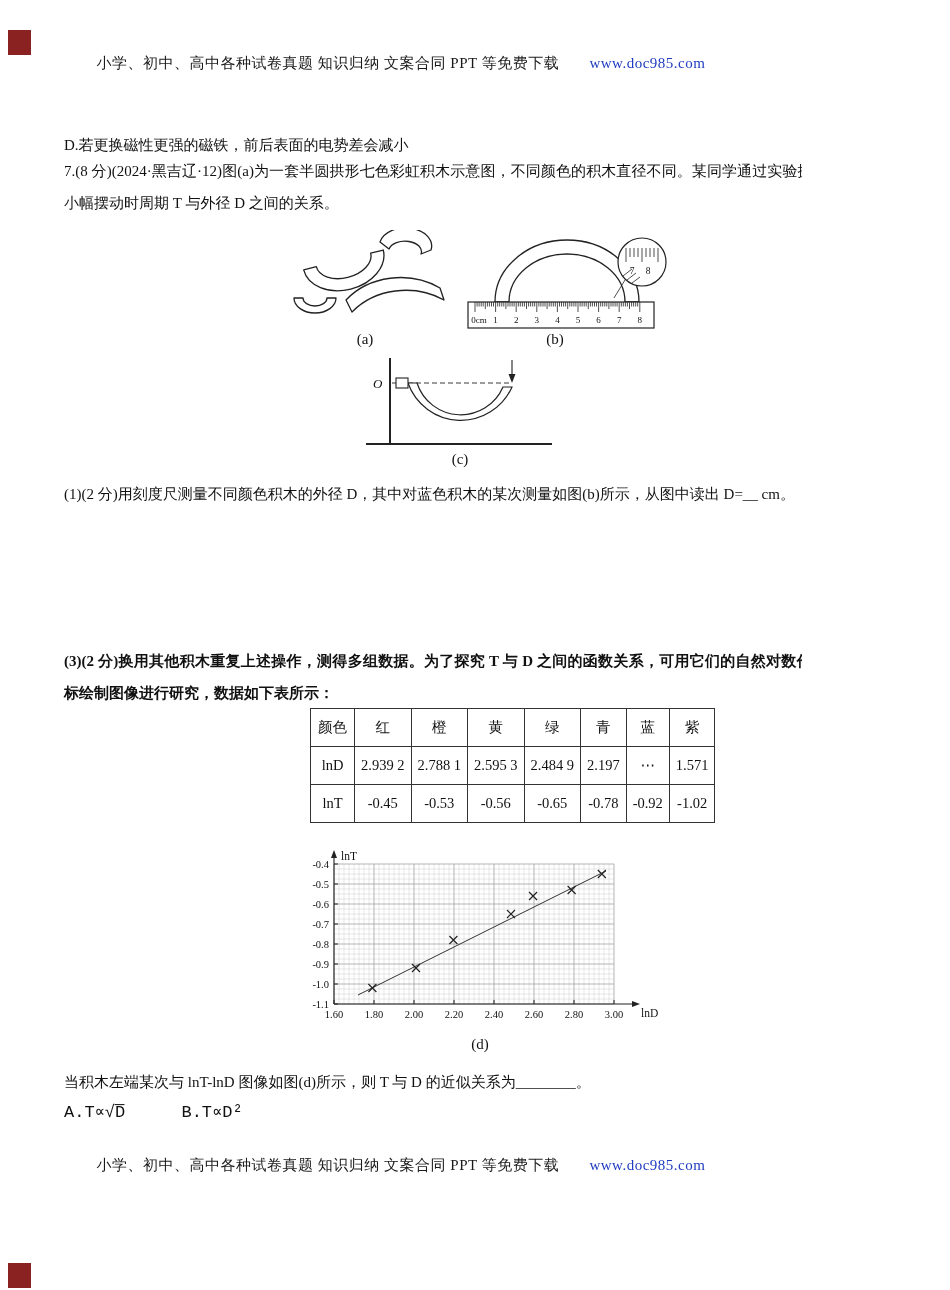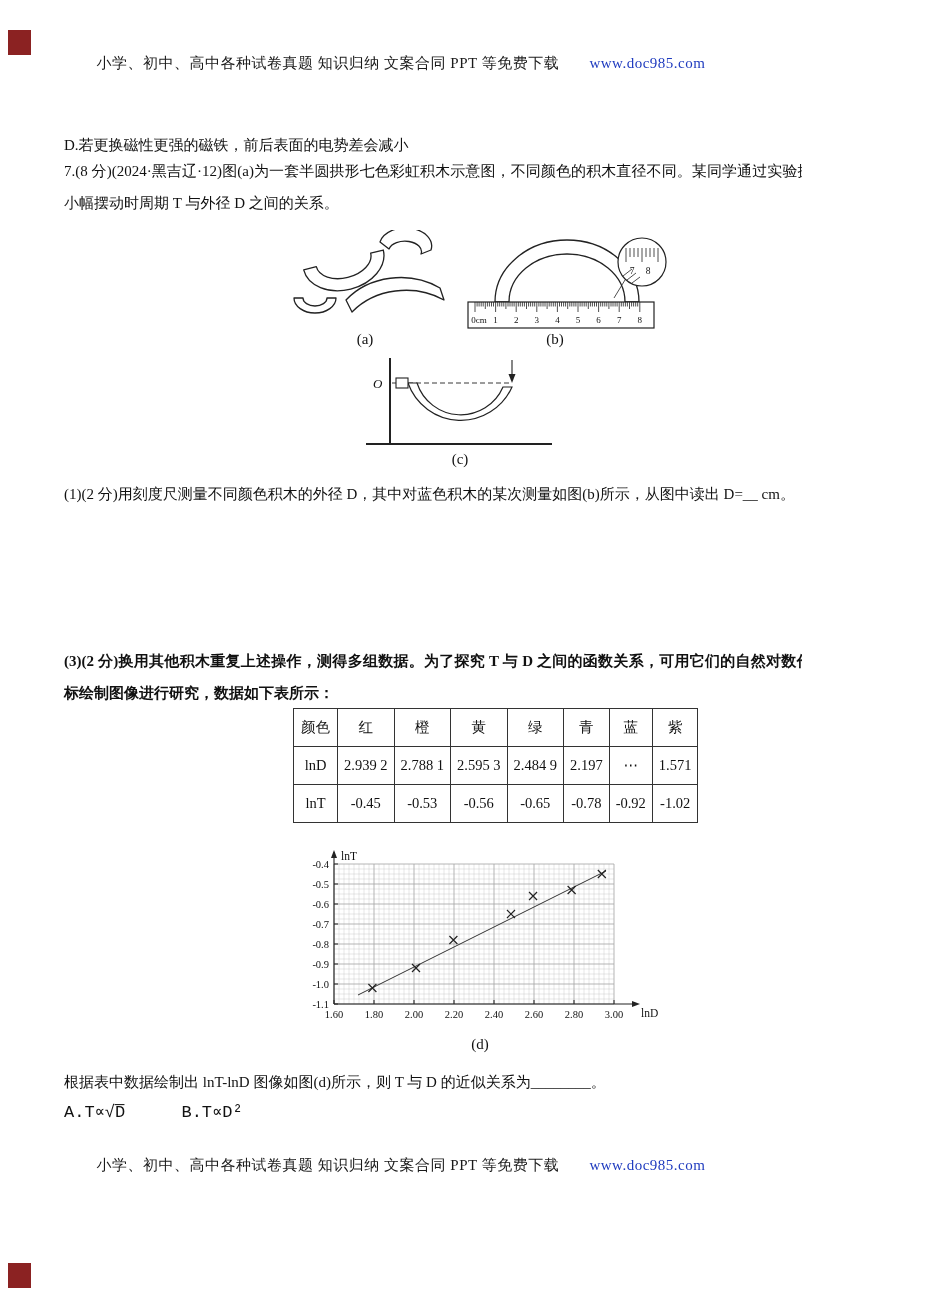--- a/index.html
+++ b/index.html
@@ -193,21 +193,21 @@
       <line x1="152" y1="8" x2="152" y2="24" stroke="#222" stroke-width="1.1"></line>
       <polygon points="148.5,22 155.5,22 152,31" fill="#222"></polygon>
       <line x1="6" y1="92" x2="192" y2="92" stroke="#222" stroke-width="2.2"></line>
     </svg>
   </div>
   <div class="caption" style="left:390px; top:451px; width:140px;">(c)</div>
 
   <div class="para" style="top:478px;">(1)(2 分)用刻度尺测量不同颜色积木的外径 D，其中对蓝色积木的某次测量如图(b)所示，从图中读出 D=__ cm。</div>
   <div class="para" style="top:645px;font-weight:bold;">(3)(2 分)换用其他积木重复上述操作，测得多组数据。为了探究 T 与 D 之间的函数关系，可用它们的自然对数作为横、纵坐标绘制图像进行研究，数据如下表所示：</div>
 
-  <table class="datatable" style="left:293px; top:708px;padding-left:13px;">
+  <table class="datatable" style="left:310px; top:708px;padding-left:13px;">
     <tbody>
         <tr>
       <td>颜色</td>
       <td>红</td>
       <td>橙</td>
       <td>黄</td>
       <td>绿</td>
       <td>青</td>
       <td>蓝</td>
       <td>紫</td>
@@ -384,21 +384,21 @@
         <path d="M76.39999999999999,136 L84.39999999999999,144 M76.39999999999999,144 L84.39999999999999,136" stroke="#222" stroke-width="1.2" fill="none"></path>
         <path d="M119.99999999999994,116 L127.99999999999994,124 M119.99999999999994,124 L127.99999999999994,116" stroke="#222" stroke-width="1.2" fill="none"></path>
         <path d="M157.4,87.99999999999999 L165.4,95.99999999999999 M157.4,95.99999999999999 L165.4,87.99999999999999" stroke="#222" stroke-width="1.2" fill="none"></path>
         <path d="M214.98000000000002,62 L222.98000000000002,70 M214.98000000000002,70 L222.98000000000002,62" stroke="#222" stroke-width="1.2" fill="none"></path>
         <path d="M237.06,44 L245.06,52 M237.06,52 L245.06,44" stroke="#222" stroke-width="1.2" fill="none"></path>
         <path d="M275.62,38 L283.62,46 M275.62,46 L283.62,38" stroke="#222" stroke-width="1.2" fill="none"></path>
         <path d="M305.84000000000003,22 L313.84000000000003,30 M305.84000000000003,30 L313.84000000000003,22" stroke="#222" stroke-width="1.2" fill="none"></path>
       </svg></div>
   <div class="caption" style="left:292px; top:1036px; width:376px;">(d)</div>
 
-  <div class="para" style="top:1066px;">根据表中数据绘制出 lnT-lnD 图像如图(d)所示，则 T 与 D 的近似关系为________。</div>
+  <div class="para" style="top:1066px;">当积木左端某次与 lnT-lnD 图像如图(d)所示，则 T 与 D 的近似关系为________。</div>
 
   <div class="options" style="top:1101px;font-family:Liberation Mono, monospace;">
     <span class="opt-a">A.T∝√D̅</span>
     <span class="opt-b">B.T∝D²</span>
   </div>
 
   <div class="ftr" style="top:1156px;">
     <span>小学、初中、高中各种试卷真题 知识归纳 文案合同 PPT 等免费下载</span>
     <span class="link">www.doc985.com</span>
   </div>

